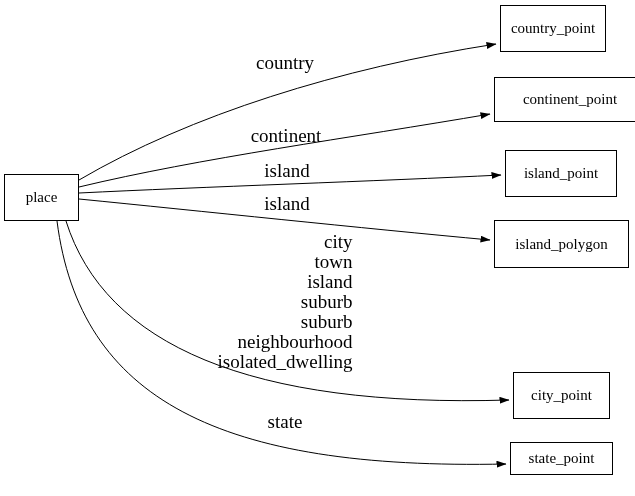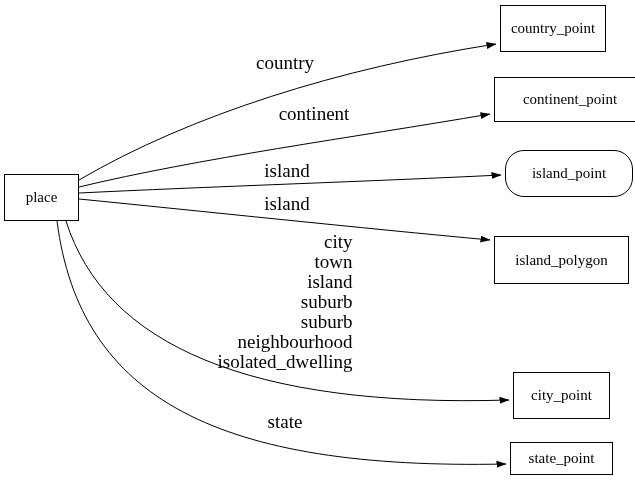--- a/index.html
+++ b/index.html
@@ -63,31 +63,31 @@
       <path d="M 57 221 C 80 400, 220 470, 506 464" marker-end="url(#arrow)"></path>
     </g>
   </svg>
 
   <div class="node" style="left:4px;   top:174px; width:75px;  height:47px;">place</div>
 
   <div class="node" style="left:500px; top:5px;   width:106px; height:47px;">country_point</div>
 
   <div class="node" style="left:494px; top:77px;  width:152px; height:45px;">continent_point</div>
 
-  <div class="node" style="left:505px; top:150px; width:128px; height:47px;border-radius:19px;">island_point</div>
+  <div class="node" style="left:505px; top:150px; width:112px; height:47px;">island_point</div>
 
-  <div class="node" style="left:494px; top:236px; width:135px; height:48px;">island_polygon</div>
+  <div class="node" style="left:494px; top:220px; width:135px; height:48px;">island_polygon</div>
 
   <div class="node" style="left:513px; top:372px; width:97px;  height:47px;">city_point</div>
 
   <div class="node" style="left:510px; top:442px; width:103px; height:33px;">state_point</div>
 
   <div class="edge-label" style="left:285px; top:63px;">country</div>
 
-  <div class="edge-label" style="left:286px; top:114px;margin-left:28px;">continent</div>
+  <div class="edge-label" style="left:286px; top:136px;">continent</div>
 
   <div class="edge-label" style="left:287px; top:171px;">island</div>
 
   <div class="edge-label" style="left:287px; top:204px;">island</div>
 
   <div class="edge-label" style="left:285px; top:302px;">
     <div>city</div>
     <div>town</div>
     <div>island</div>
     <div>suburb</div>

